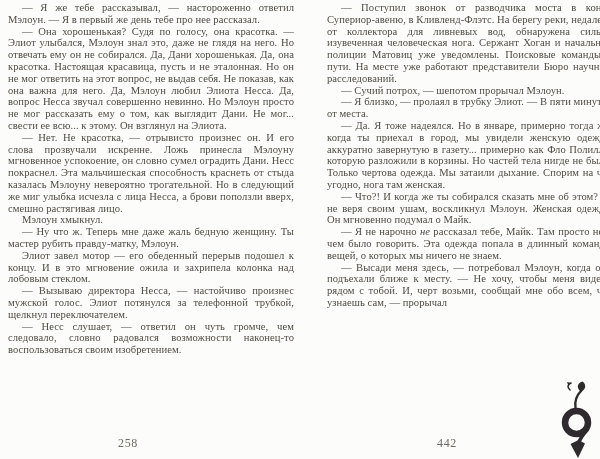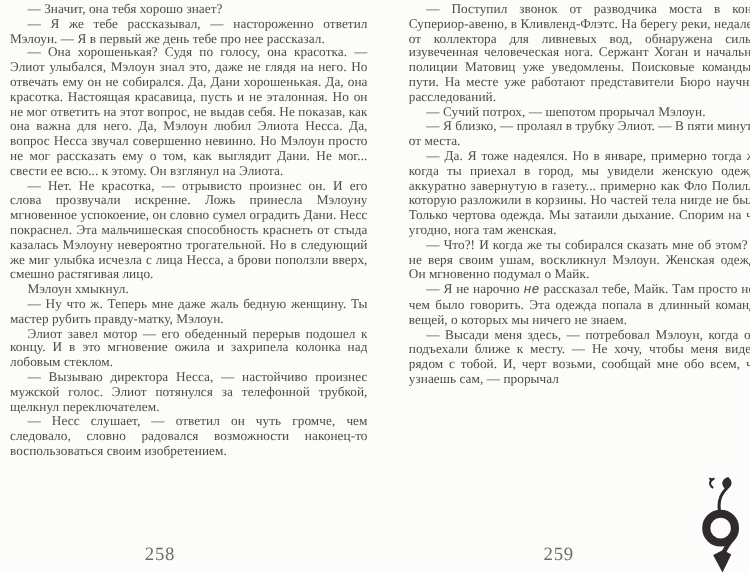--- a/index.html
+++ b/index.html
@@ -27,45 +27,44 @@
     line-height: 11.8px;
     text-align: justify;
     letter-spacing: 0.05px;
     hyphens: auto;
     -webkit-hyphens: auto;
   }
   .page-text p {
     margin: 0;
     text-indent: 14px;
   }
-  .page-text .em { font-style: italic; font-family: Liberation Mono, monospace; }
+  .page-text .em { font-style: italic; }
   .page-number {
     position: absolute;
     top: 436px; left: 70px; width: 100px;
     text-align: center;
-    font-size: 15px;
+    font-size: 12px;
     letter-spacing: 0.6px;
     color: #6e6a64;
   }
   .ornament {
     position: absolute;
     right: 0; bottom: 0;
     width: 46px; height: 78px;
   }
   .orn-stroke { fill: none; stroke: #2e2a2e; stroke-linecap: round; }
   .orn-fill   { fill: #2e2a2e; }
 </style>
 </head>
 <body>
 
 <div class="spread">
 
   <section class="page page--left" lang="ru">
     <div class="page-text">
-        <p><span>— Значит, она тебя хорошо знает?</span></p>
         <p><span>— Я же тебе рассказывал, — настороженно ответил Мэлоун. — Я в первый же день тебе про нее рассказал.</span></p>
         <p><span>— Она хорошенькая? Судя по голосу, она красотка. — Элиот улыбался, Мэлоун знал это, даже не глядя на него. Но отвечать ему он не собирался. Да, Дани хорошенькая. Да, она красотка. Настоящая красавица, пусть и не эталонная. Но он не мог ответить на этот вопрос, не выдав себя. Не показав, как она важна для него. Да, Мэлоун любил Элиота Несса. Да, вопрос Несса звучал совершенно невинно. Но Мэлоун просто не мог рассказать ему о том, как выглядит Дани. Не мог... свести ее всю... к этому. Он взглянул на Элиота.</span></p>
         <p><span>— Нет. Не красотка, — отрывисто произнес он. И его слова прозвучали искренне. Ложь принесла Мэлоуну мгновенное успокоение, он словно сумел оградить Дани. Несс покраснел. Эта мальчишеская способность краснеть от стыда казалась Мэлоуну невероятно трогательной. Но в следующий же миг улыбка исчезла с лица Несса, а брови поползли вверх, смешно растягивая лицо.</span></p>
         <p><span>Мэлоун хмыкнул.</span></p>
         <p><span>— Ну что ж. Теперь мне даже жаль бедную женщину. Ты мастер рубить правду-матку, Мэлоун.</span></p>
         <p><span>Элиот завел мотор — его обеденный перерыв подошел к концу. И в это мгновение ожила и захрипела колонка над лобовым стеклом.</span></p>
         <p><span>— Вызываю директора Несса, — настойчиво произнес мужской голос. Элиот потянулся за телефонной трубкой, щелкнул переключателем.</span></p>
         <p><span>— Несс слушает, — ответил он чуть громче, чем следовало, словно радовался возможности наконец-то воспользоваться своим изобретением.</span></p>
       </div>
     <div class="page-number">258</div>
@@ -74,21 +73,21 @@
   <section class="page page--right" lang="ru">
     <div class="page-text">
         <p><span>— Поступил звонок от разводчика моста в конце Супериор-авеню, в Кливленд-Флэтс. На берегу реки, недалеко от коллектора для ливневых вод, обнаружена сильно изувеченная человеческая нога. Сержант Хоган и начальник полиции Матовиц уже уведомлены. Поисковые команды в пути. На месте уже работают представители Бюро научных расследований.</span></p>
         <p><span>— Сучий потрох, — шепотом прорычал Мэлоун.</span></p>
         <p><span>— Я близко, — пролаял в трубку Элиот. — В пяти минутах от места.</span></p>
         <p><span>— Да. Я тоже надеялся. Но в январе, примерно тогда же, когда ты приехал в город, мы увидели женскую одежду, аккуратно завернутую в газету... примерно как Фло Полилло, которую разложили в корзины. Но частей тела нигде не было. Только чертова одежда. Мы затаили дыхание. Спорим на что угодно, нога там женская.</span></p>
         <p><span>— Что?! И когда же ты собирался сказать мне об этом? — не веря своим ушам, воскликнул Мэлоун. Женская одежда. Он мгновенно подумал о Майк.</span></p>
         <p><span>— Я не нарочно </span><span class="em">не</span><span> рассказал тебе, Майк. Там просто не о чем было говорить. Эта одежда попала в длинный команды вещей, о которых мы ничего не знаем.</span></p>
         <p><span>— Высади меня здесь, — потребовал Мэлоун, когда они подъехали ближе к месту. — Не хочу, чтобы меня видели рядом с тобой. И, черт возьми, сообщай мне обо всем, что узнаешь сам, — прорычал</span></p>
       </div>
-    <div class="page-number">259</div>
+    <div class="page-number">442</div>
   </section>
 
   <svg class="ornament" viewBox="0 0 46 78" aria-hidden="true">
 
     <path class="orn-fill" d="M27 11 C22.5 7 22.5 2.5 28.5 0.5 C33 4 31.5 8.5 27 11 Z"></path>
 
     <path class="orn-stroke" stroke-width="1.6" d="M16 9 C13 6.5 13.5 3.5 17 2"></path>
     <path class="orn-fill" d="M17 2 L13 1 L14.5 5 Z"></path>
 
     <path class="orn-stroke" stroke-width="2.4" d="M27 10 C22.5 14.5 20.5 19.5 21.5 26.5"></path>

